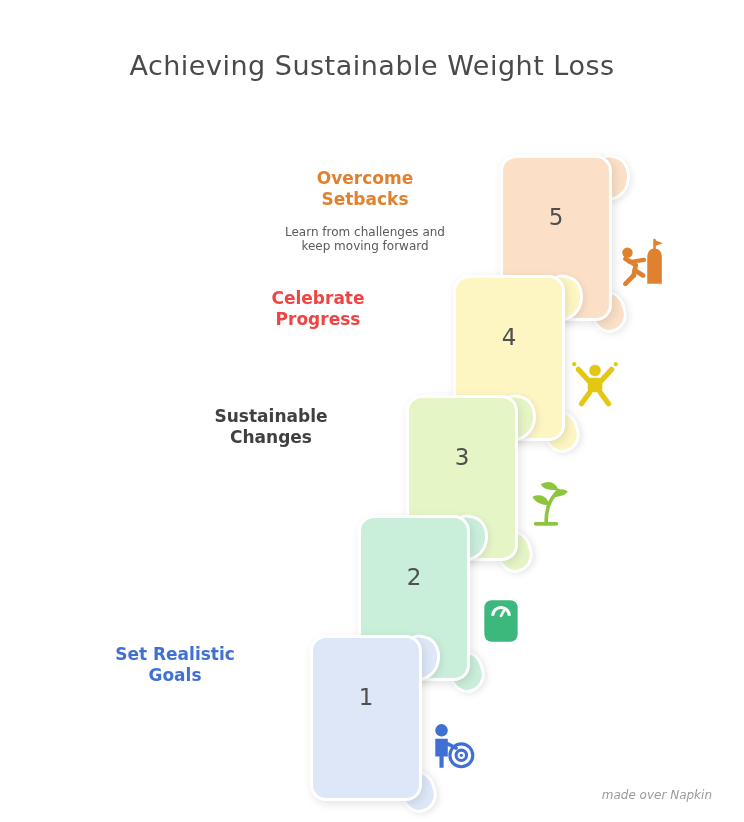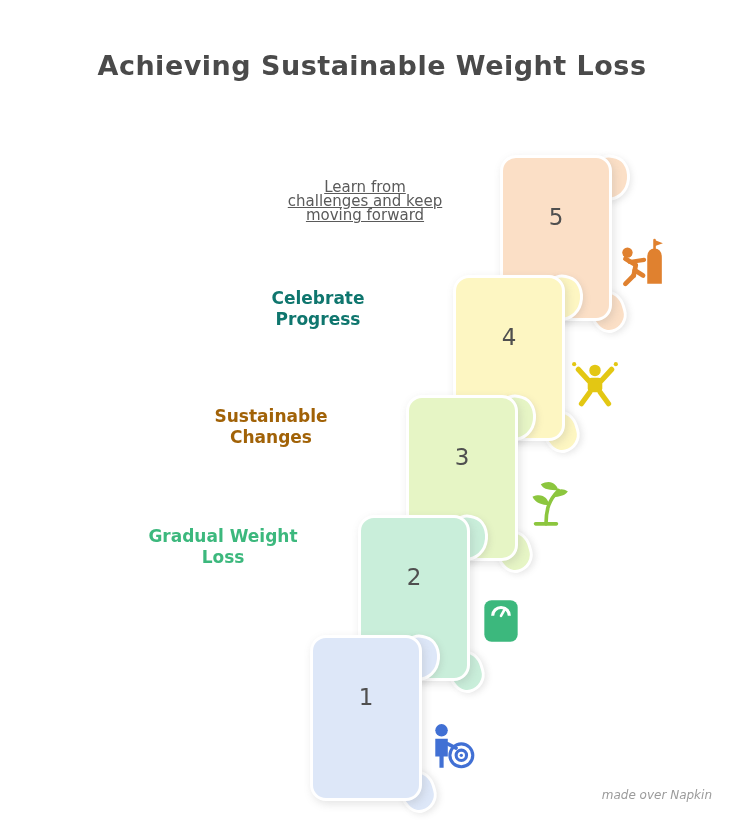--- a/index.html
+++ b/index.html
@@ -7,32 +7,32 @@
     position:relative;
     width:744px;height:822px;
     margin:0 auto;
     background:#ffffff;
     font-family:"DejaVu Sans","Liberation Sans",sans-serif;
     overflow:hidden;
   }
   .title{
     position:absolute;top:50px;left:0;width:100%;
     text-align:center;
-    font-size:27px;font-weight:bold;
+    font-size:27px;font-weight:normal;
     color:#4a4a4a;letter-spacing:.5px;
     margin:0;
   }
   
   .step-text{position:absolute;width:190px;text-align:center;}
   .step-label{
     font-size:17px;font-weight:bold;line-height:21px;
     max-width:155px;margin:0 auto 15px;
   }
   .step-desc{
-    font-size:15px;line-height:14px;color:#5a5a5a;margin:12px;text-decoration:underline;
+    font-size:12px;line-height:14px;color:#5a5a5a;margin:12px;
   }
   .t1{left:80px;top:644px;}
   .t2{left:128px;top:526px;}
   .t3{left:176px;top:406px;}
   .t4{left:223px;top:288px;}
   .t5{left:270px;top:168px;}
 
   
   .scroll-group{position:absolute;width:112px;height:166px;}
   .g1{left:310px;top:635px;z-index:50;}
@@ -84,20 +84,21 @@
 </style>
 </head>
 <body>
 
 <div class="page">
 
   <h1 class="title">Achieving Sustainable Weight Loss</h1>
 
   <section>
     <div class="step-text t5">
+      <h2 class="step-label" style="color: rgb(224, 129, 47);">Overcome Setbacks</h2>
       <p class="step-desc">Learn from challenges and keep moving forward</p>
     </div>
     <div class="scroll-group g5">
       <span class="curl curl-top" style="background: rgb(251, 223, 198);"></span>
       <span class="curl curl-bottom" style="background: rgb(251, 223, 198);"></span>
       <div class="scroll-body" style="background: rgb(251, 223, 198);">
         <span class="scroll-number">5</span>
       </div>
     </div>
     <div class="step-icon i5" style="color: rgb(224, 129, 47);">
@@ -109,21 +110,21 @@
         <path d="M9,20 L19,26 L17,36" stroke="currentColor" stroke-width="4.5" fill="none" stroke-linecap="round" stroke-linejoin="round"></path>
         <path d="M13,23 L27,21" stroke="currentColor" stroke-width="4" stroke-linecap="round" fill="none"></path>
         <path d="M17,36 L9,44" stroke="currentColor" stroke-width="4.5" stroke-linecap="round" fill="none"></path>
         <path d="M18,31 L26,36" stroke="currentColor" stroke-width="4.5" stroke-linecap="round" fill="none"></path>
       </svg>
     </div>
   </section>
 
   <section>
     <div class="step-text t4">
-      <h2 class="step-label" style="color: #0f766e;">Celebrate Progress</h2>
+      <h2 class="step-label" style="color: #ef4444;">Celebrate Progress</h2>
     </div>
     <div class="scroll-group g4">
       <span class="curl curl-top" style="background: rgb(253, 246, 194);"></span>
       <span class="curl curl-bottom" style="background: rgb(253, 246, 194);"></span>
       <div class="scroll-body" style="background: rgb(253, 246, 194);">
         <span class="scroll-number">4</span>
       </div>
     </div>
     <div class="step-icon i4" style="color: rgb(227, 199, 19);">
       <svg viewBox="0 0 48 48">
@@ -134,21 +135,21 @@
         <path d="M19,31 L11,42" stroke="currentColor" stroke-width="5" stroke-linecap="round" fill="none"></path>
         <path d="M29,31 L37,42" stroke="currentColor" stroke-width="5" stroke-linecap="round" fill="none"></path>
         <circle cx="4" cy="4" r="2" fill="currentColor"></circle>
         <circle cx="44" cy="4" r="2" fill="currentColor"></circle>
       </svg>
     </div>
   </section>
 
   <section>
     <div class="step-text t3">
-      <h2 class="step-label" style="color: #a16207;">Sustainable Changes</h2>
+      <h2 class="step-label" style="color: #404040;">Sustainable Changes</h2>
     </div>
     <div class="scroll-group g3">
       <span class="curl curl-top" style="background: rgb(230, 245, 197);"></span>
       <span class="curl curl-bottom" style="background: rgb(230, 245, 197);"></span>
       <div class="scroll-body" style="background: rgb(230, 245, 197);">
         <span class="scroll-number">3</span>
       </div>
     </div>
     <div class="step-icon i3" style="color: rgb(140, 198, 62);">
       <svg viewBox="0 0 48 48">
@@ -156,40 +157,40 @@
         <path d="M36,12 C28,11 22,12 19,6 C28,1 34,5 36,12 Z" fill="currentColor"></path>
         <path d="M27,26 C20,26 14,24 11,18 C20,14 26,19 27,26 Z" fill="currentColor"></path>
         <path d="M31,19 C37,17 41,18 45,13 C38,8 32,12 31,19 Z" fill="currentColor"></path>
         <path d="M14,44 L34,44" stroke="currentColor" stroke-width="3.5" stroke-linecap="round" fill="none"></path>
       </svg>
     </div>
   </section>
 
   <section>
     <div class="step-text t2">
-      <h2 class="step-label" style="color: rgb(60, 184, 125);">Gradual Weight Loss</h2>
     </div>
     <div class="scroll-group g2">
       <span class="curl curl-top" style="background: rgb(201, 238, 218);"></span>
       <span class="curl curl-bottom" style="background: rgb(201, 238, 218);"></span>
       <div class="scroll-body" style="background: rgb(201, 238, 218);">
         <span class="scroll-number">2</span>
       </div>
     </div>
     <div class="step-icon i2" style="color: rgb(60, 184, 125);">
       <svg viewBox="0 0 48 48">
         <rect x="8" y="4" width="32" height="40" rx="7" fill="currentColor"></rect>
         <path d="M16,19 a8,8 0 0 1 16,0" fill="none" stroke="#ffffff" stroke-width="3"></path>
         <path d="M24,19 L28,12" stroke="#ffffff" stroke-width="2.5" stroke-linecap="round" fill="none"></path>
       </svg>
     </div>
   </section>
 
   <section>
     <div class="step-text t1">
+      <h2 class="step-label" style="color: rgb(65, 112, 212);">Set Realistic Goals</h2>
     </div>
     <div class="scroll-group g1">
       <span class="curl curl-top" style="background: rgb(221, 231, 248);"></span>
       <span class="curl curl-bottom" style="background: rgb(221, 231, 248);"></span>
       <div class="scroll-body" style="background: rgb(221, 231, 248);">
         <span class="scroll-number">1</span>
       </div>
     </div>
     <div class="step-icon i1" style="color: rgb(65, 112, 212);">
       <svg viewBox="0 0 48 48">

